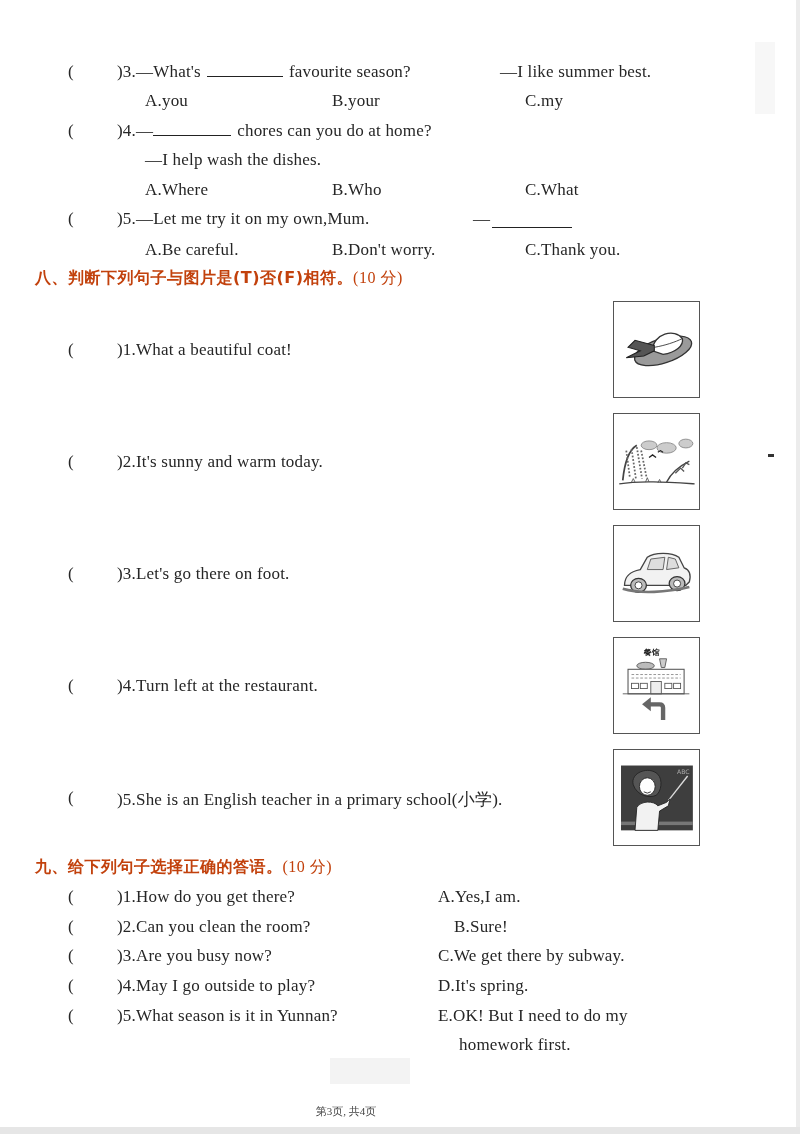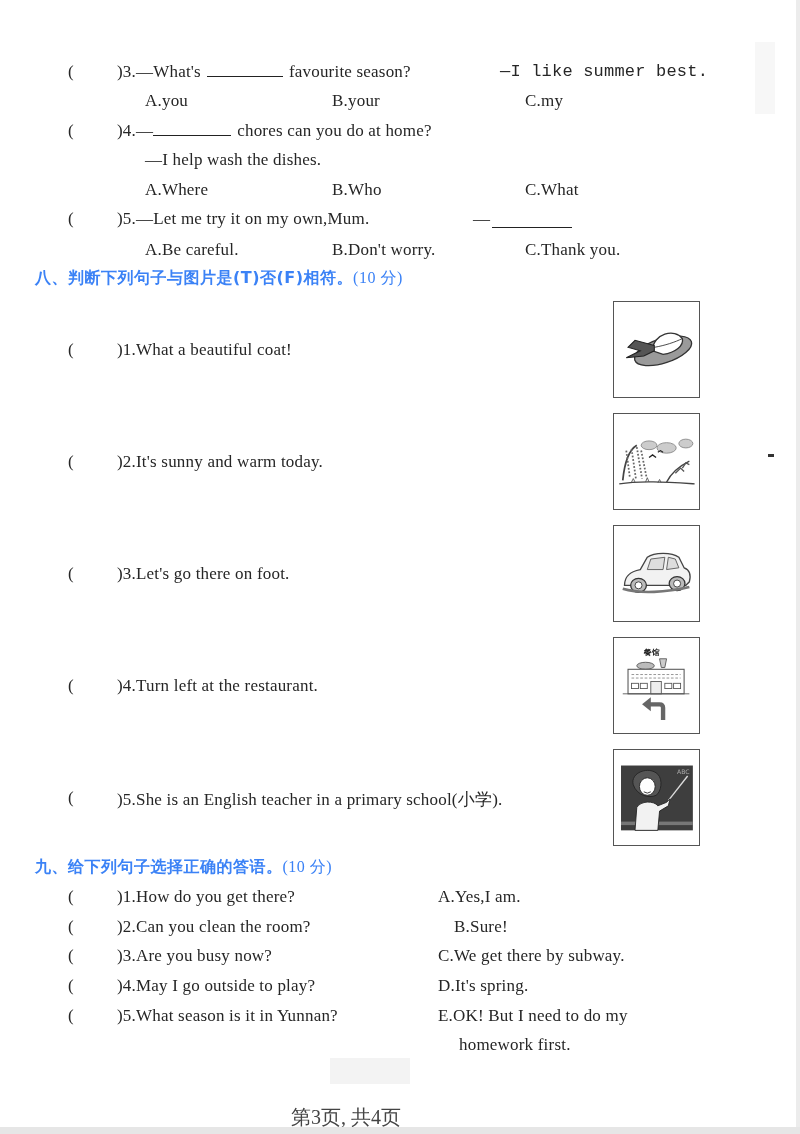--- a/index.html
+++ b/index.html
@@ -10,31 +10,31 @@
     }
     .page { position: absolute; left: 0; top: 0; width: 800px; height: 1134px; }
     .right-edge { position: absolute; right: 0; top: 0; width: 4px; height: 1134px; background: #ececec; }
     .right-shadow { position: absolute; left: 755px; top: 42px; width: 20px; height: 72px; background: #f7f7f7; }
     .bottom-strip { position: absolute; left: 0; top: 1127px; width: 800px; height: 7px; background: #e6e6e6; }
     .abs { position: absolute; white-space: nowrap; }
     .q { font-size: 17px; letter-spacing: 0.2px; }
     .blank { display: inline-block; border-bottom: 1.5px solid #222; vertical-align: baseline; height: 1px; margin: 0 6px; }
     .section-title {
       position: absolute; font-family: "DejaVu Sans", "Liberation Sans", sans-serif;
-      font-weight: bold; font-size: 16px; color: #3b82f6; white-space: nowrap; letter-spacing: 0.5px;
+      font-weight: bold; font-size: 16px; color: #c2410c; white-space: nowrap; letter-spacing: 0.5px;
     }
     .section-title .pts { font-weight: normal; font-family: "Liberation Serif", serif; }
     .pic {
       position: absolute; left: 613px; width: 87px; height: 97px;
       border: 1.5px solid #555; background: #fff; box-sizing: border-box;
     }
     .pic svg { width: 100%; height: 100%; display: block; }
     .footer {
       position: absolute; left: 0; width: 692px; top: 1104px; text-align: center;
-      font-size: 20px; color: #444; font-family: "Liberation Serif", serif;
+      font-size: 11px; color: #444; font-family: "Liberation Serif", serif;
     }
     .watermark {
       position: absolute; left: 378px; top: 990px; font-family: "DejaVu Sans", sans-serif;
       font-weight: bold; font-size: 82px; color: rgba(200,200,200,0.35); letter-spacing: 2px;
       white-space: nowrap; pointer-events: none;
     }
     .smudge { position: absolute; background: rgba(235,235,235,0.6); }
     .dot { position: absolute; left: 768px; top: 454px; width: 6px; height: 3px; background: #333; }
   </style>
 </head>
@@ -43,21 +43,21 @@
 <div class="page">
   <div class="right-edge"></div>
   <div class="right-shadow"></div>
   <div class="dot"></div>
 
   <div>
     <span class="abs q" style="left:68px; top:62px;">(</span>
     <span class="abs q" style="left:117px; top:62px;">
       <span>)3.—What's</span><span class="blank" style="width:76px;"></span><span>favourite season?</span>
     </span>
-    <span class="abs q" style="left:500px; top:62px;font-family:Liberation Mono, monospace;">—I like summer best.</span>
+    <span class="abs q" style="left:500px; top:62px;">—I like summer best.</span>
     <span class="abs q" style="left:145px; top:91px;">A.you</span>
     <span class="abs q" style="left:332px; top:91px;">B.your</span>
     <span class="abs q" style="left:525px; top:91px;">C.my</span>
   </div>
 
   <div>
     <span class="abs q" style="left:68px; top:121px;">(</span>
     <span class="abs q" style="left:117px; top:121px;">
       <span>)4.—</span><span class="blank" style="width:78px; margin-left:0;"></span><span>chores can you do at home?</span>
     </span>

